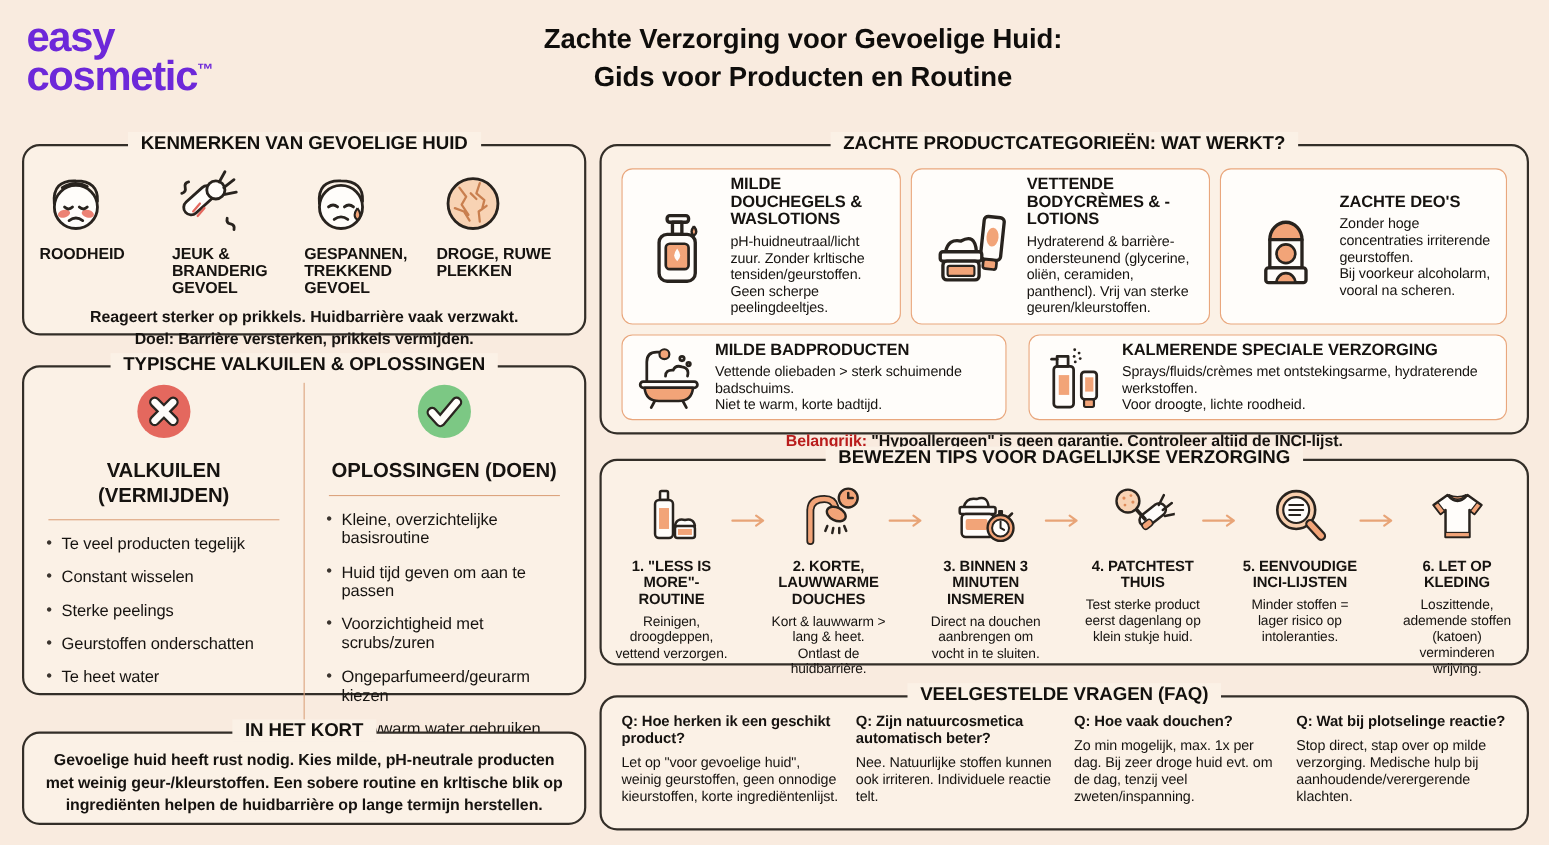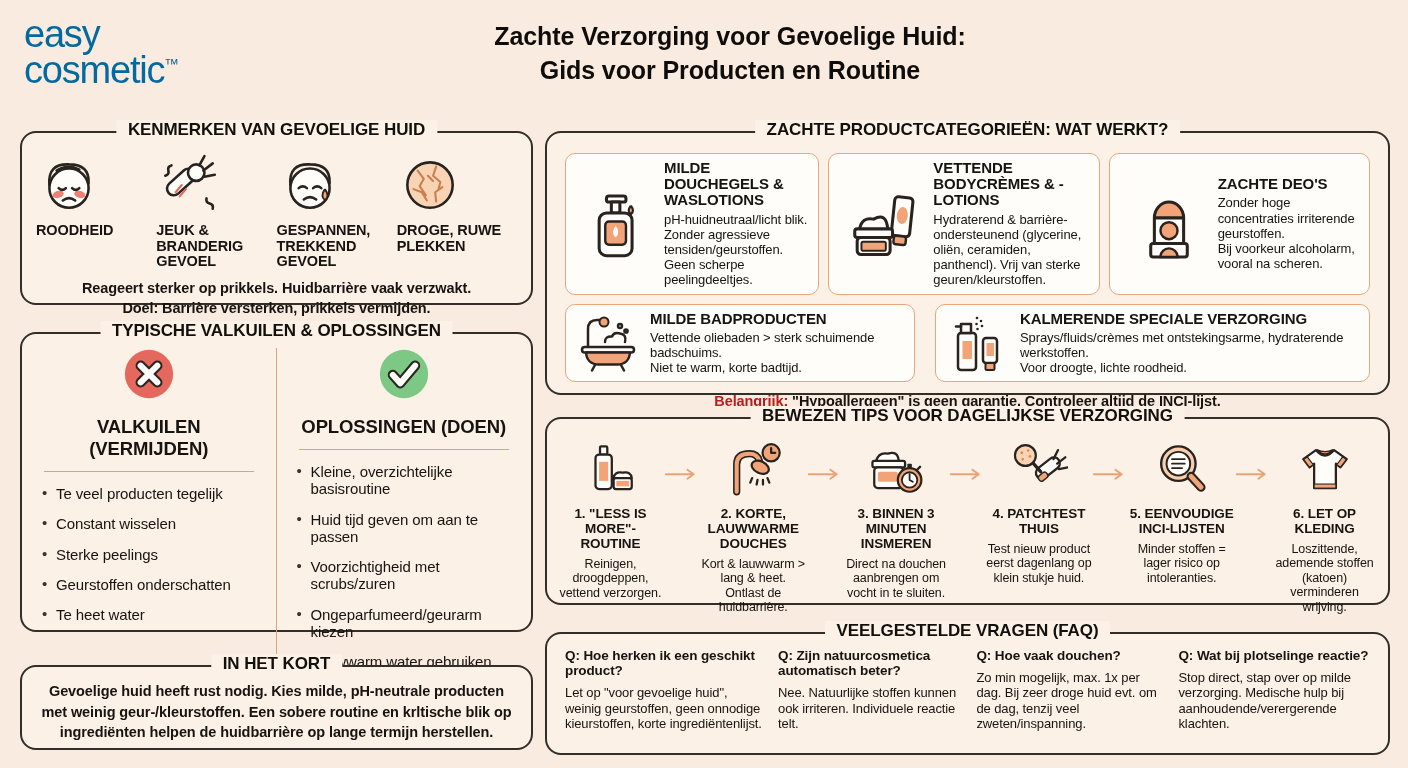--- a/index.html
+++ b/index.html
@@ -6,21 +6,21 @@
   html,body { width:1408px; height:768px; }
   body {
     position:relative;
     background:#f9ebdf;
     font-family:"Liberation Sans", sans-serif;
     color:#161310;
     overflow:hidden;
     letter-spacing:-0.1px;
   }
   
-  .logo { position:absolute; left:24px; top:16px; font-weight:normal; font-size:38px; line-height:0.95; color:#0369a1; letter-spacing:-1.2px; }
+  .logo { position:absolute; left:24px; top:16px; font-weight:bold; font-size:38px; line-height:0.95; color:#6d28d9; letter-spacing:-1.2px; }
   .logo .tm { font-size:15px; vertical-align:super; letter-spacing:0; }
   .main-title { position:absolute; left:300px; width:860px; top:20px; text-align:center; font-weight:bold; font-size:25px; line-height:1.35; color:#0f0d0b; }
   
   .panel { position:absolute; border:2px solid #332e28; border-radius:16px; background:#fbf1e6; }
   .legend { position:absolute; top:-13px; left:50%; transform:translateX(-50%); background:#fbf1e6; padding:0 12px; font-weight:bold; font-size:17px; white-space:nowrap; color:#12100d; }
   
   .feat-row { display:flex; justify-content:space-between; padding:18px 14px 0; }
   .feat { width:124px; text-align:left; }
   .feat svg { height:66px; }
   .feat-label { margin-top:2px; font-weight:bold; font-size:14.5px; line-height:1.08; }
@@ -185,21 +185,21 @@
             <rect class="ln fw" x="25" y="9" width="16" height="5" rx="2"></rect>
             <rect class="ln fw" x="29" y="14" width="7" height="9"></rect>
             <path d="M45,17 q3.5,4.5 0,7 q-3.5,-2.5 0,-7" fill="#f2a478" stroke="#28231e" stroke-width="1.8"></path>
             <rect class="ln fw" x="19" y="23" width="27" height="35" rx="6"></rect>
             <rect x="24" y="30" width="17" height="19" rx="3" fill="#f2a478" stroke="#28231e" stroke-width="2"></rect>
             <path d="M32.5,33.5 q4.5,6 0,9.5 q-4.5,-3.5 0,-9.5" fill="#fffdfa"></path>
           </svg>
         </div>
         <div>
           <div class="card-title">MILDE DOUCHEGELS &amp; WASLOTIONS</div>
-          <div class="card-text">pH-huidneutraal/licht blik. Zonder agressieve tensiden/geurstoffen. Geen scherpe peelingdeeltjes.</div>
+          <div class="card-text">pH-huidneutraal/licht zuur. Zonder krltische tensiden/geurstoffen. Geen scherpe peelingdeeltjes.</div>
         </div>
       </div>
       <div class="card c2">
         <div class="card-icon">
           <svg viewBox="0 0 64 64">
             <g transform="rotate(6 46 30)">
               <rect class="ln fw" x="39" y="10" width="15" height="32" rx="3"></rect>
               <ellipse cx="46.5" cy="25" rx="4.5" ry="7" fill="#f2a478"></ellipse>
               <rect x="41.5" y="42" width="10" height="7" rx="2" fill="#f2a478" stroke="#28231e" stroke-width="2"></rect>
             </g>
@@ -349,21 +349,21 @@
         <circle cx="17" cy="16" r="11.5" fill="#f8d3b4" stroke="#28231e" stroke-width="2.4"></circle>
         <g fill="#e08c5a">
             <circle cx="13" cy="13" r="1.6"></circle>
             <circle cx="20" cy="10.5" r="1.4"></circle>
             <circle cx="22" cy="17" r="1.6"></circle>
             <circle cx="14" cy="20" r="1.4"></circle>
           </g>
         <path d="M25.5,24.5 L34,34" stroke="#28231e" stroke-width="3.6" stroke-linecap="round"></path>
       </svg>
       <div class="step-title">4. PATCHTEST THUIS</div>
-      <div class="step-text">Test nieuw product eerst dagenlang op klein stukje huid.</div>
+      <div class="step-text">Test sterke product eerst dagenlang op klein stukje huid.</div>
     </div>
     <div class="tip-arrow">
       <svg viewBox="0 0 40 14" width="36">
           <path d="M2,7 H33 M33,7 l-7,-5 M33,7 l-7,5" stroke="#e8a477" stroke-width="2.2" fill="none" stroke-linecap="round" stroke-linejoin="round"></path>
         </svg>
     </div>
     <div class="step">
       <svg viewBox="0 0 64 64">
         <circle cx="28" cy="25" r="19" fill="#f8cfae" stroke="#28231e" stroke-width="2.6"></circle>
         <circle cx="28" cy="25" r="13" fill="#fffdfa" stroke="#28231e" stroke-width="2.2"></circle>

